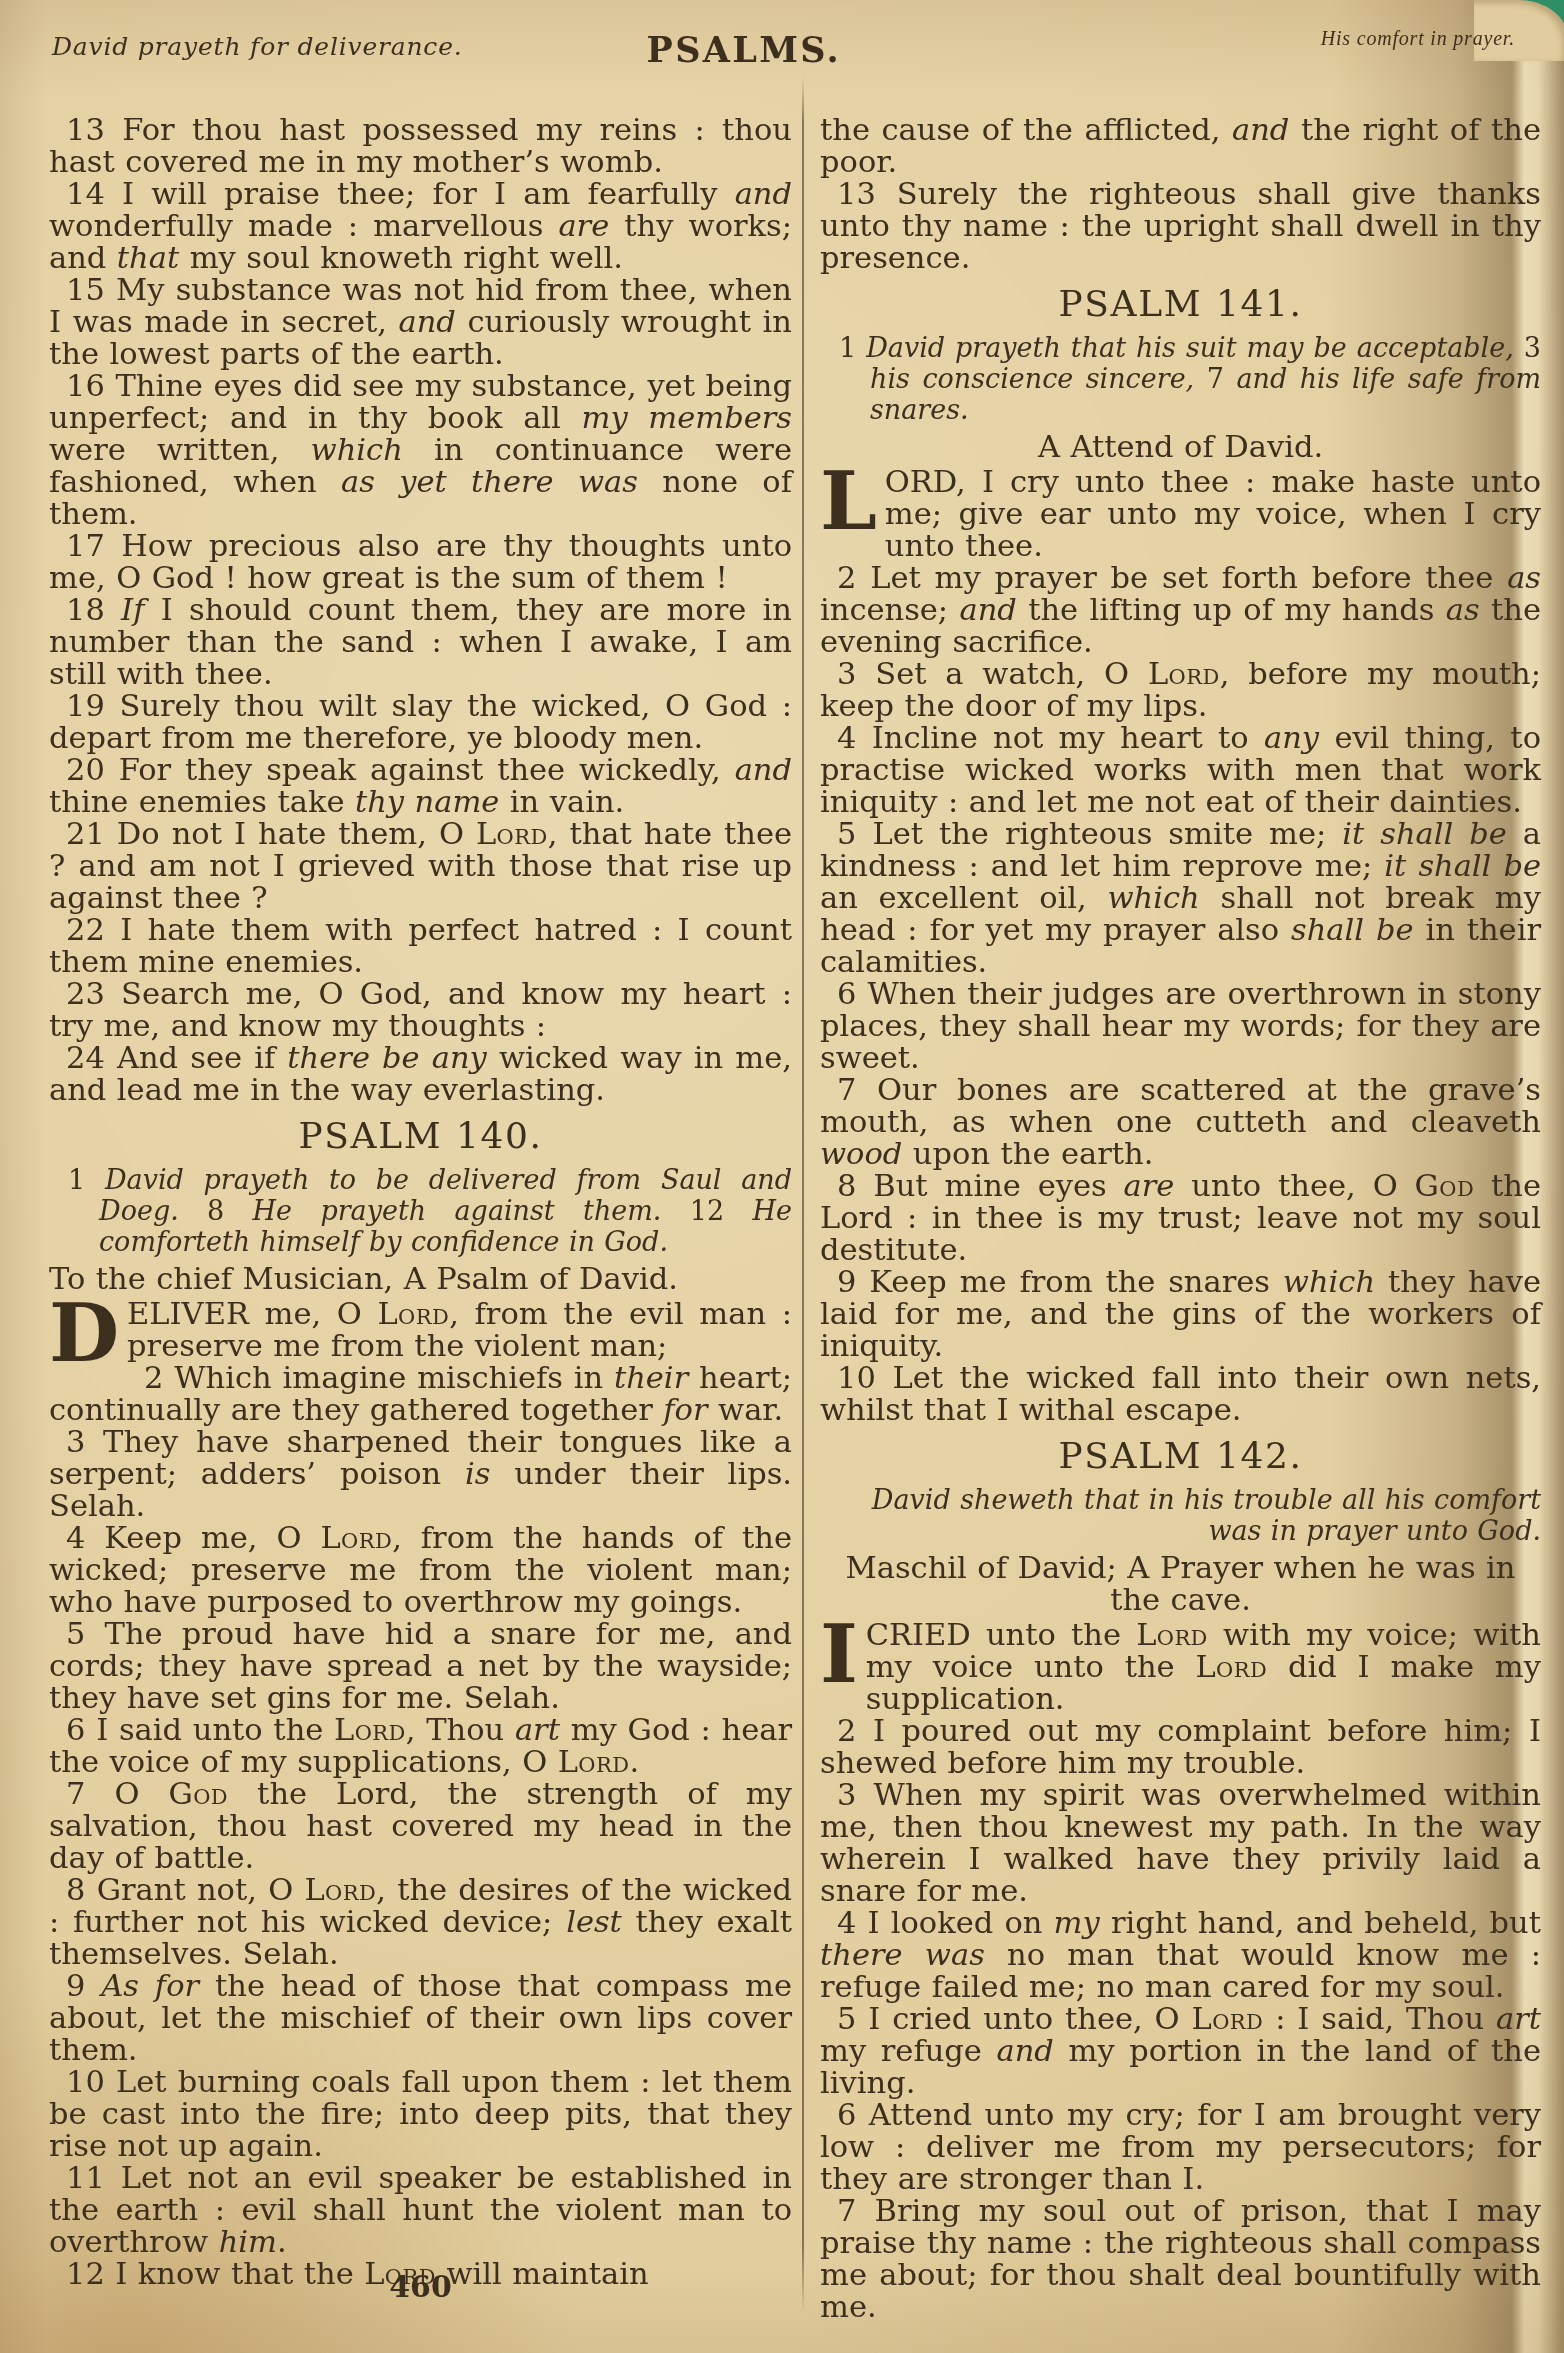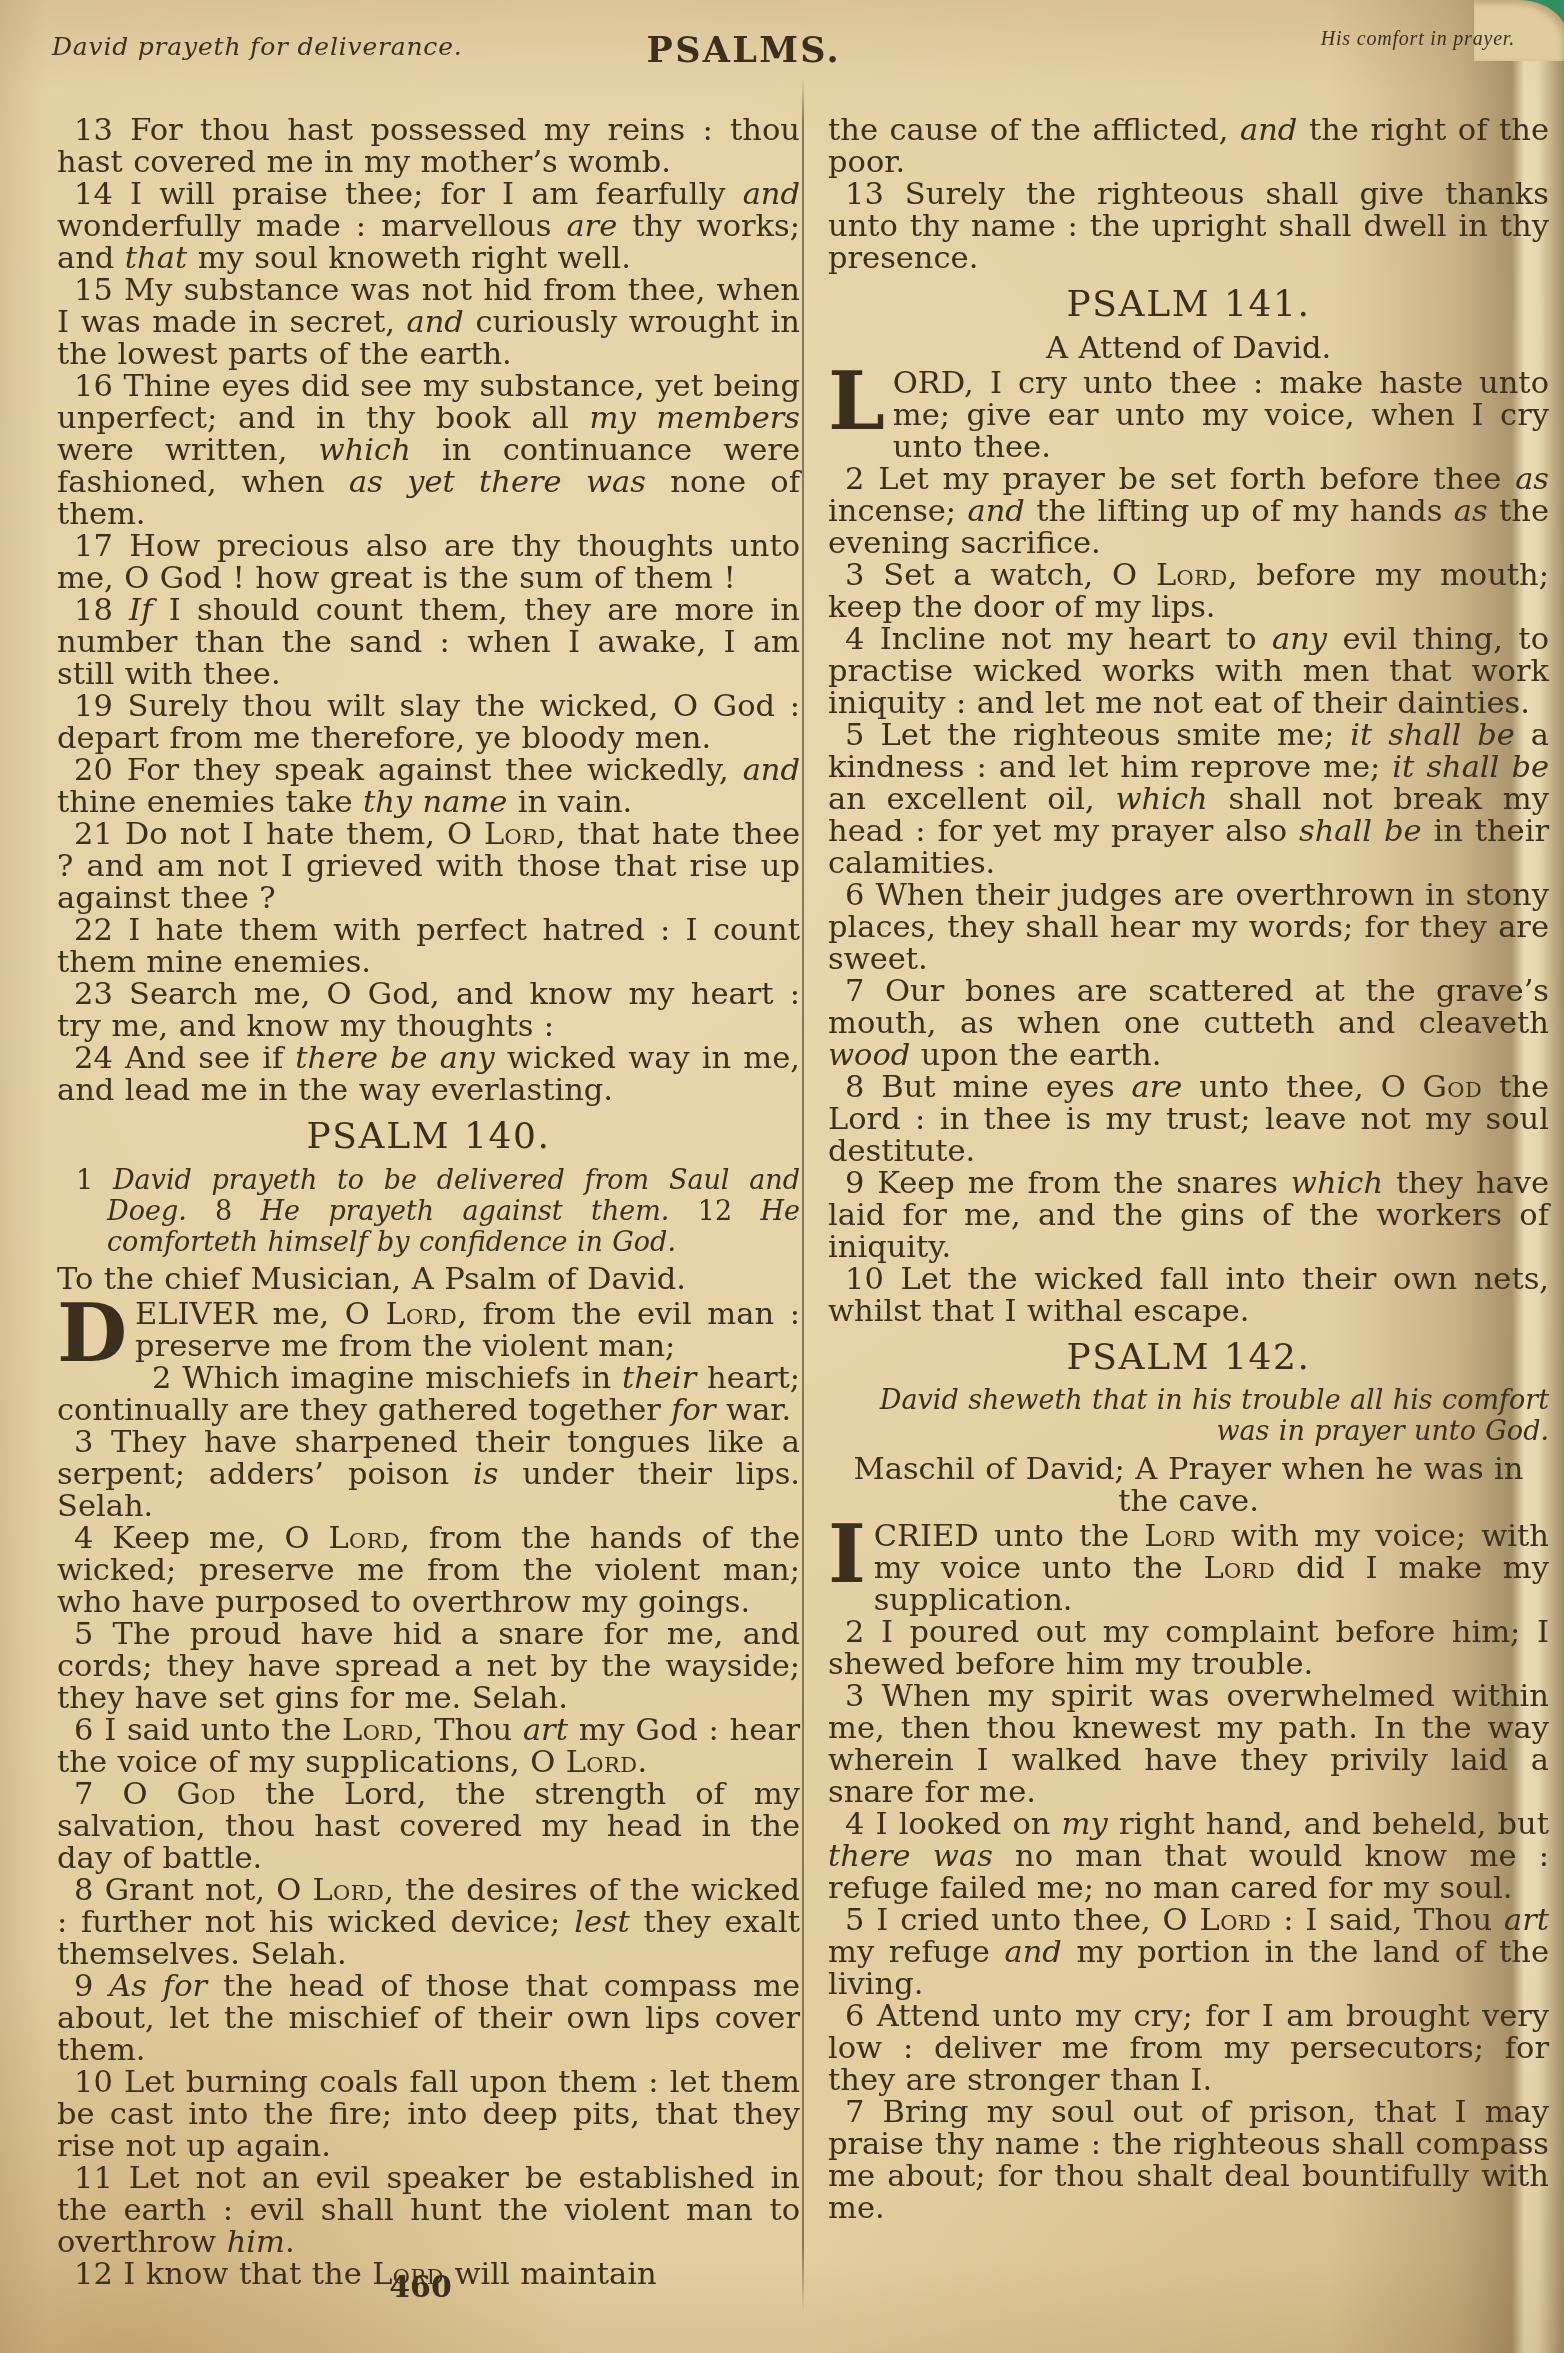--- a/index.html
+++ b/index.html
@@ -14,21 +14,21 @@
     color:#3d2f1d;}
   .green-corner{position:absolute;top:0;right:0;width:75px;height:39px;background:#2f8e63;}
   .corner-paper{position:absolute;top:0;right:-3.1px;width:94px;height:61px;background:#e0cc9e;border-top-right-radius:49px 39px;
     box-shadow:inset -4.7px 3.1px 6.3px rgba(120,90,45,0.35);}
   .page-header{position:absolute;top:27px;left:52px;right:41px;height:50px;}
   .ph-left{position:absolute;left:0;top:4.7px;font-style:italic;font-size:25px;letter-spacing:0.8px;}
   .ph-center{position:absolute;left:47%;transform:translateX(-50%);top:1.6px;font-weight:bold;font-size:35px;letter-spacing:2.3px;}
   .ph-right{position:absolute;right:9px;top:0;font-style:italic;font-size:20px;letter-spacing:0.8px;font-family:Liberation Serif, serif;}
   .col-rule{position:absolute;left:802px;top:78px;bottom:41px;width:2.3px;
     background:linear-gradient(180deg, rgba(56,42,24,0) 0%, rgba(56,42,24,0.55) 2%, rgba(56,42,24,0.55) 97%, rgba(56,42,24,0) 100%);}
-  .col{position:absolute;top:114px;font-size:30.5px;line-height:32px;text-align:justify;word-spacing:0.8px;margin-left:8px;}
+  .col{position:absolute;top:114px;font-size:30.5px;line-height:32px;text-align:justify;word-spacing:0.8px;}
   .colL{left:49px;width:743px;}
   .colR{left:820px;width:721px;}
   .blk{margin:0;}
   .verse{text-indent:17px;}
   .verse-continuation{text-indent:0;}
   .psalm-heading{text-align:center;text-indent:0;font-size:36px;line-height:42px;letter-spacing:1.6px;margin:9.4px 0 6.3px;}
   .summary{font-size:27px;line-height:31px;margin:0 0 6.3px;padding-left:50px;text-indent:-31px;}
   .summary.al-center{padding-left:0;text-indent:0;text-align:right;}
   .attribution{text-indent:0;margin:0 0 3.1px;}
   .attribution.al-center{text-align:center;}
@@ -79,20 +79,21 @@
       <p class="blk verse">8 Grant not, O <span class="sc">Lord</span>, the desires of the wicked : further not his wicked device; <em>lest</em> they exalt themselves.  Selah.</p>
       <p class="blk verse">9 <em>As for</em> the head of those that compass me about, let the mischief of their own lips cover them.</p>
       <p class="blk verse">10 Let burning coals fall upon them : let them be cast into the fire; into deep pits, that they rise not up again.</p>
       <p class="blk verse">11 Let not an evil speaker be established in the earth : evil shall hunt the violent man to overthrow <em>him</em>.</p>
       <p class="blk verse">12 I know that the <span class="sc">Lord</span> will maintain</p>
     </div>
   <div class="col colR">
       <p class="blk verse-continuation">the cause of the afflicted, <em>and</em> the right of the poor.</p>
       <p class="blk verse">13 Surely the righteous shall give thanks unto thy name : the upright shall dwell in thy presence.</p>
       <p class="blk psalm-heading">PSALM 141.</p>
+      <p class="blk summary">1 <em>David prayeth that his suit may be acceptable,</em> 3 <em>his conscience sincere,</em> 7 <em>and his life safe from snares.</em></p>
       <p class="blk attribution al-center">A Attend of David.</p>
       <p class="blk dropcap-verse"><span class="dropcap">L</span><span>ORD, I cry unto thee : make haste unto me; give ear unto my voice, when I cry unto thee.</span></p>
       <p class="blk verse">2 Let my prayer be set forth before thee <em>as</em> incense; <em>and</em> the lifting up of my hands <em>as</em> the evening sacrifice.</p>
       <p class="blk verse">3 Set a watch, O <span class="sc">Lord</span>, before my mouth; keep the door of my lips.</p>
       <p class="blk verse">4 Incline not my heart to <em>any</em> evil thing, to practise wicked works with men that work iniquity : and let me not eat of their dainties.</p>
       <p class="blk verse">5 Let the righteous smite me; <em>it shall be</em> a kindness : and let him reprove me; <em>it shall be</em> an excellent oil, <em>which</em> shall not break my head : for yet my prayer also <em>shall be</em> in their calamities.</p>
       <p class="blk verse">6 When their judges are overthrown in stony places, they shall hear my words; for they are sweet.</p>
       <p class="blk verse">7 Our bones are scattered at the grave’s mouth, as when one cutteth and cleaveth <em>wood</em> upon the earth.</p>
       <p class="blk verse">8 But mine eyes <em>are</em> unto thee, O <span class="sc">God</span> the Lord : in thee is my trust; leave not my soul destitute.</p>
       <p class="blk verse">9 Keep me from the snares <em>which</em> they have laid for me, and the gins of the workers of iniquity.</p>

